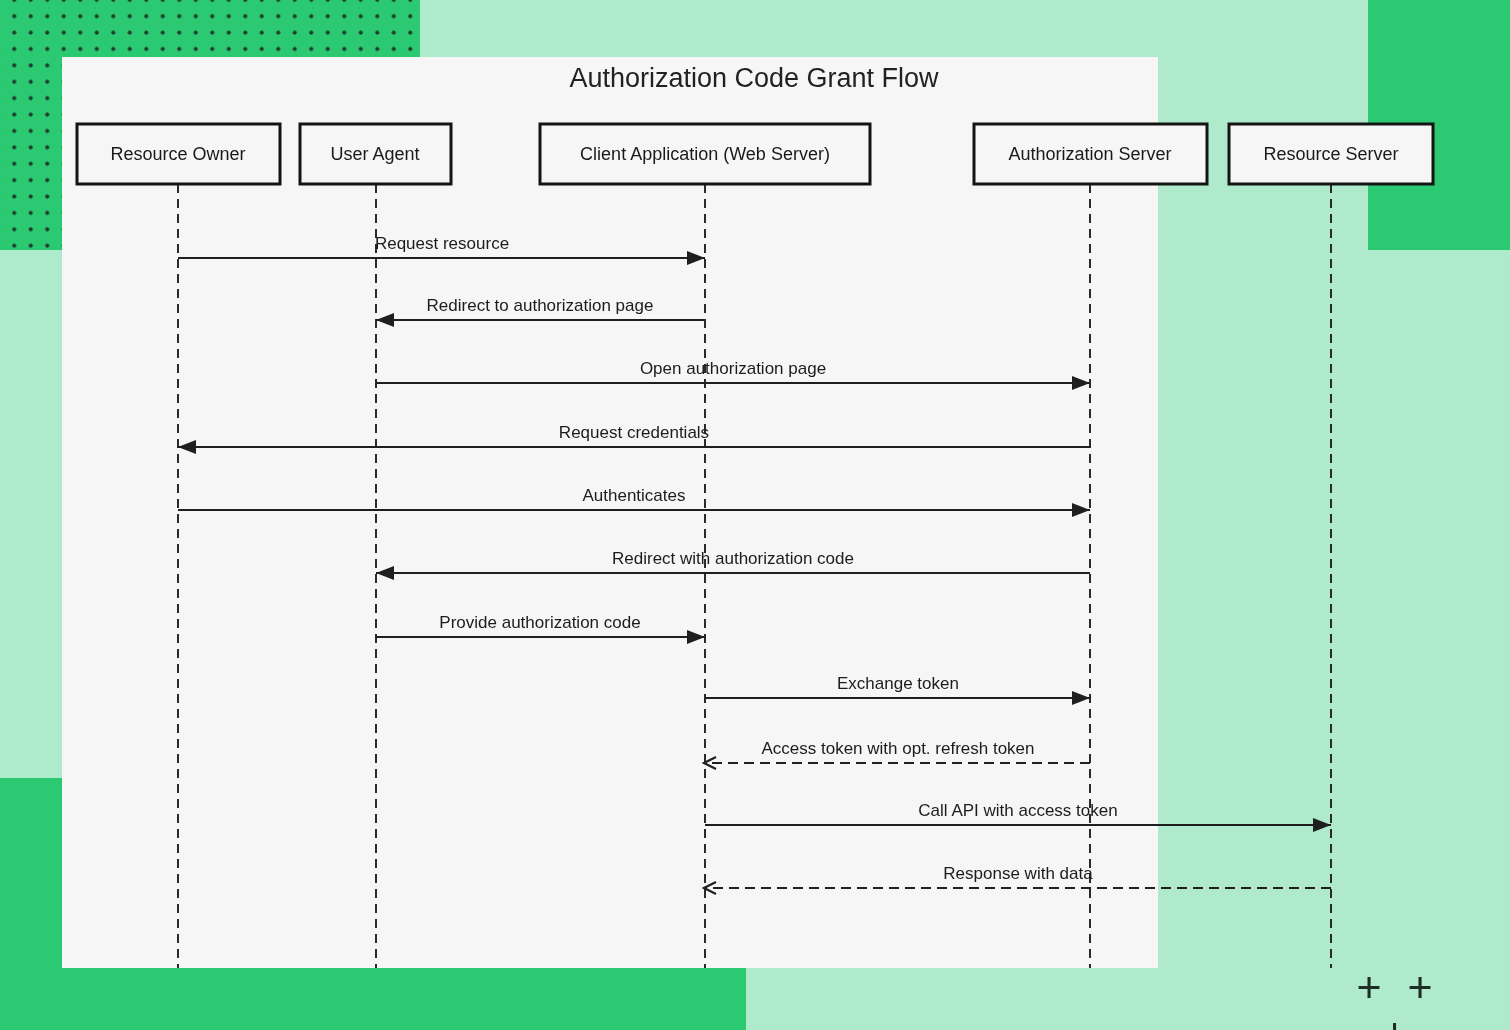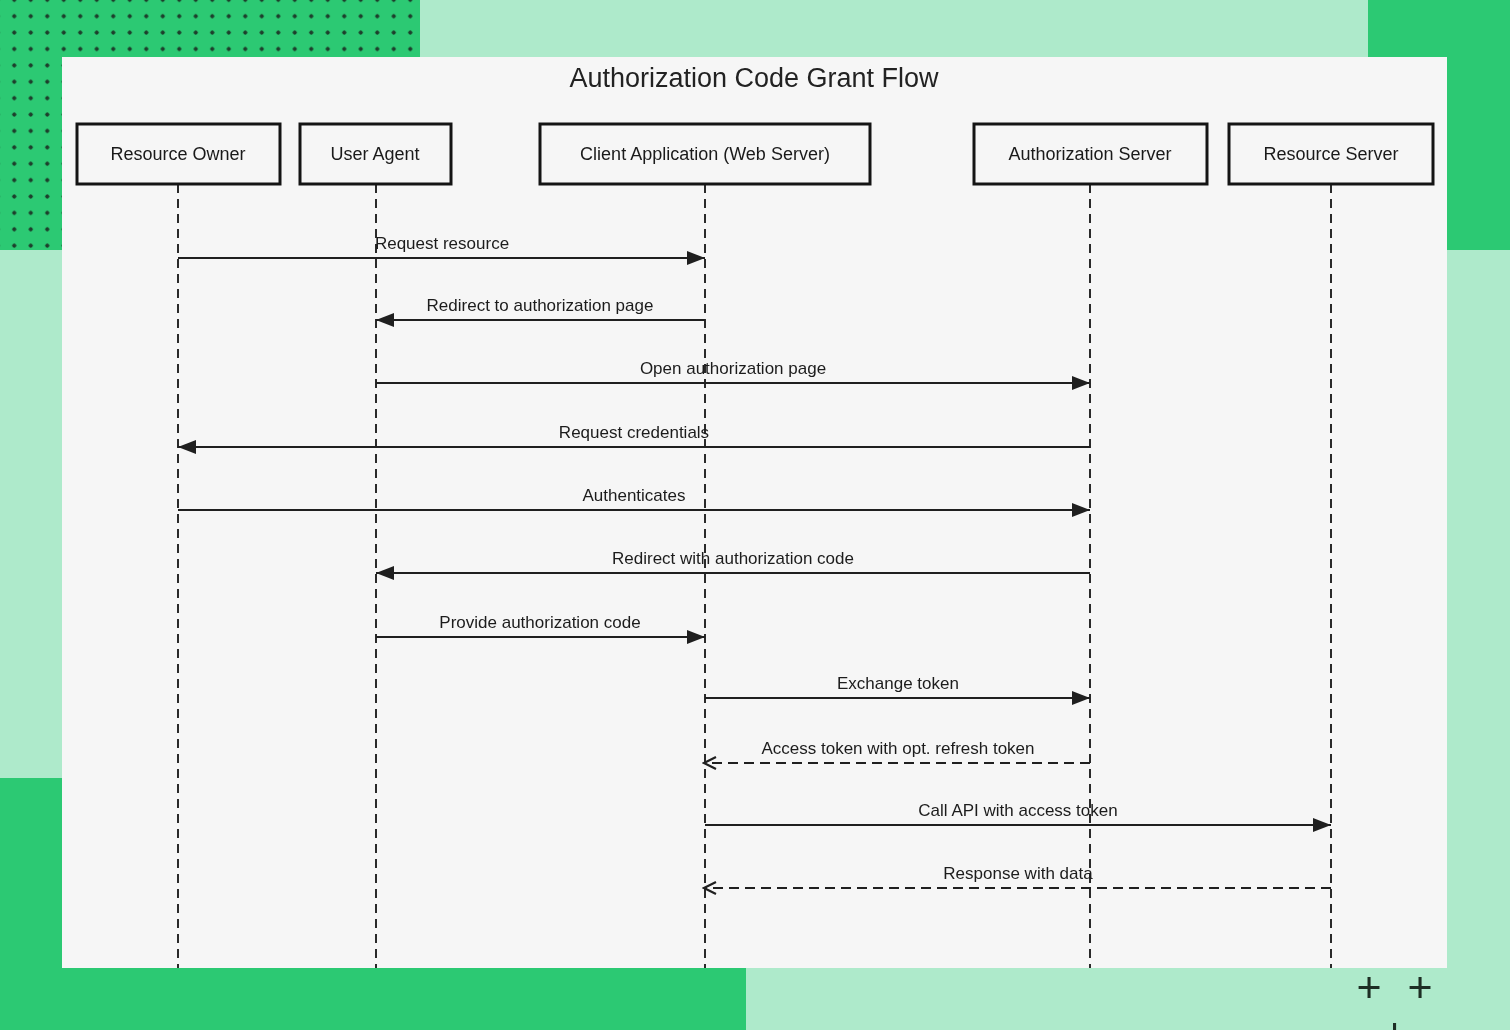--- a/index.html
+++ b/index.html
@@ -20,21 +20,21 @@
   }
   .block-topright{left:1368px;top:0;width:142px;height:250px;}
   .block-bottomleft{left:0;top:778px;width:746px;height:252px;}
   .plus-marks{
     position:absolute;left:1338px;top:964px;width:120px;
     font-size:43px;font-weight:400;color:#1d2e24;
     letter-spacing:7px;line-height:46px;text-align:center;
     user-select:none;
   }
   .panel{
-    position:absolute;left:62px;top:57px;width:1385px;height:911px;
+    position:absolute;left:62px;top:57px;width:1096px;height:911px;
     background:#f6f6f6;
   }
   .diagram-title{
     font-size:27px;fill:#222222;text-anchor:middle;
     font-family:"Liberation Sans",sans-serif;
   }
   .actor-rect{fill:#f6f6f6;stroke:#141414;stroke-width:3px;}
   .actor-label{
     font-size:18px;fill:#1a1a1a;text-anchor:middle;
     font-family:"Liberation Sans",sans-serif;

